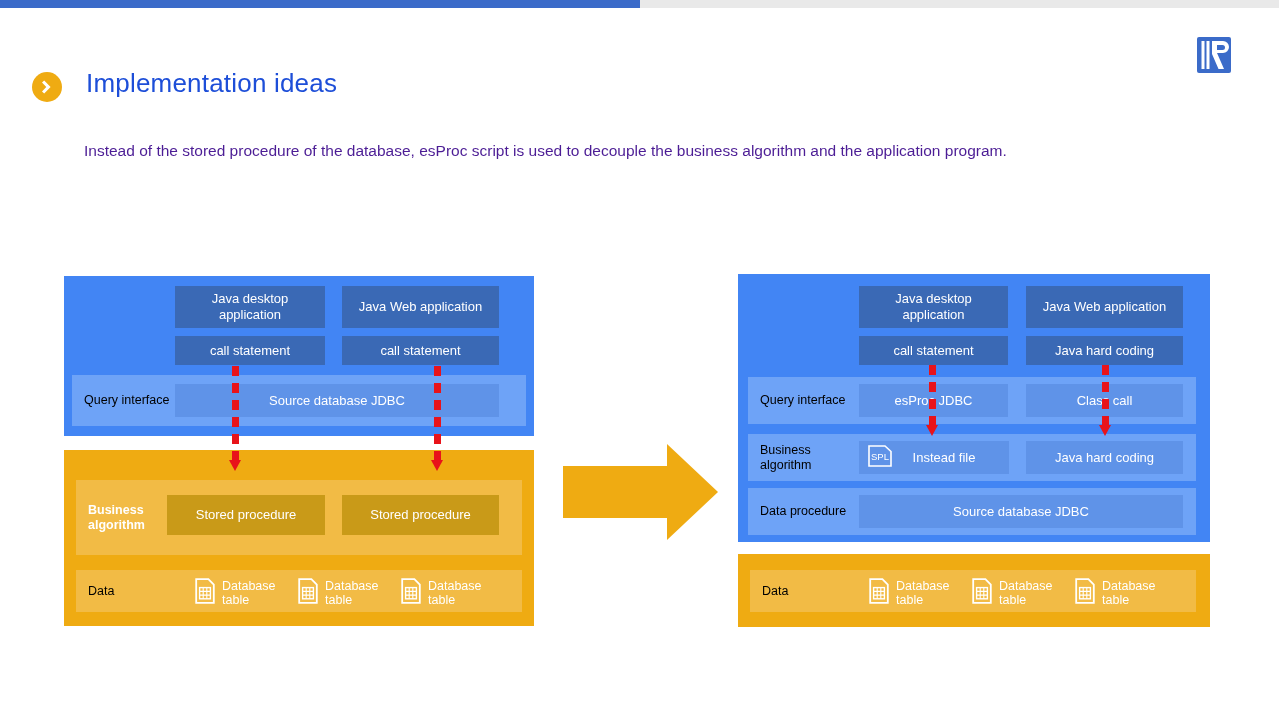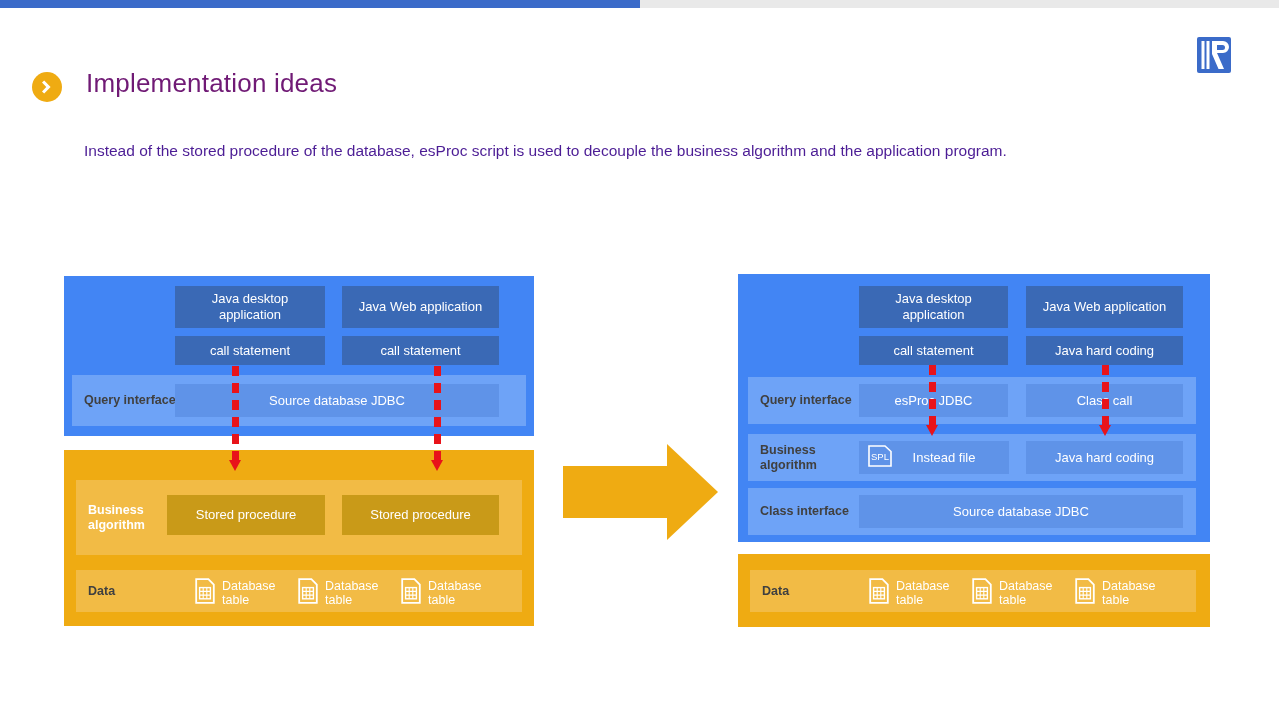--- a/index.html
+++ b/index.html
@@ -41,21 +41,21 @@
     left: 32px; top: 42px;
     width: 30px; height: 30px;
     border-radius: 50%;
     background: #efab12;
   }
   #bullet-icon svg { display: block; }
   #page-title {
     position: absolute;
     left: 86px; top: 38px;
     font-size: 26px;
-    color: #701a75;
+    color: #1d4ed8;
     letter-spacing: 0.2px;
     white-space: nowrap;
   }
 
   
   #brand-logo {
     position: absolute;
     right: 44px; top: 34px;
     width: 42px; height: 42px;
   }
@@ -82,26 +82,25 @@
   .band {
     position: absolute;
     box-sizing: border-box;
     display: flex;
     align-items: center;
   }
   .band.blue-light   { background: #6ea3f7; }
   .band.orange-light { background: #f2bb45; }
 
   .band-label {
-    color: #404040;
+    color: #000000;
     font-size: 12.5px;
     line-height: 15px;
     flex: 0 0 auto;
     padding-left: 12px;
-    font-weight: bold;
   }
   .band-label.bold { font-weight: bold; color:#ffffff; }
 
   .chip {
     position: absolute;
     box-sizing: border-box;
     display: flex;
     align-items: center;
     justify-content: center;
     text-align: center;
@@ -286,21 +285,21 @@
     <svg width="26" height="24" viewBox="0 0 26 24">
       <path d="M2 2 H18 L24 7.5 V22 H2 Z" fill="none" stroke="#ffffff" stroke-width="1.6"></path>
       <text x="13" y="15.5" font-family="Liberation Sans, sans-serif" font-size="9.5" fill="#ffffff" text-anchor="middle">SPL</text>
     </svg>
   </span>
   <span style="flex:1; text-align:center; padding-right:14px;">Instead file</span>
 </div>
 <div class="chip mid-blue" style="left:1026px; top:441px; width:157px; height:33px;">Java  hard coding</div>
 
 <div class="band blue-light" style="left:748px; top:488px; width:448px; height:47px;">
-  <span class="band-label" style="width:102px;">Class interface</span>
+  <span class="band-label" style="width:102px;">Data procedure</span>
 </div>
 <div class="chip mid-blue" style="left:859px; top:495px; width:324px; height:33px;">Source database JDBC</div>
 
 <div class="panel orange" style="left:738px; top:554px; width:472px; height:73px;"></div>
 <div class="band orange-light" style="left:750px; top:570px; width:446px; height:42px;">
   <span class="band-label" style="width:110px;">Data</span>
 </div>
 
 <div class="db-item" style="left:869px; top:578px;">
   <span>

